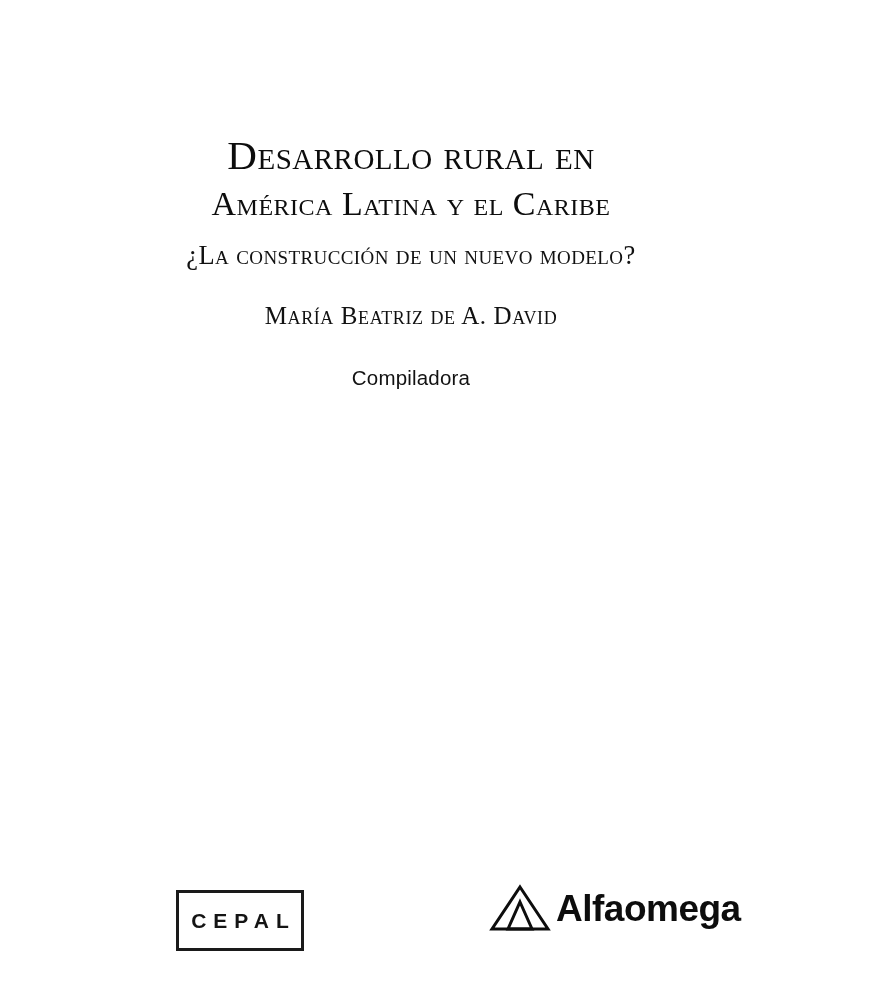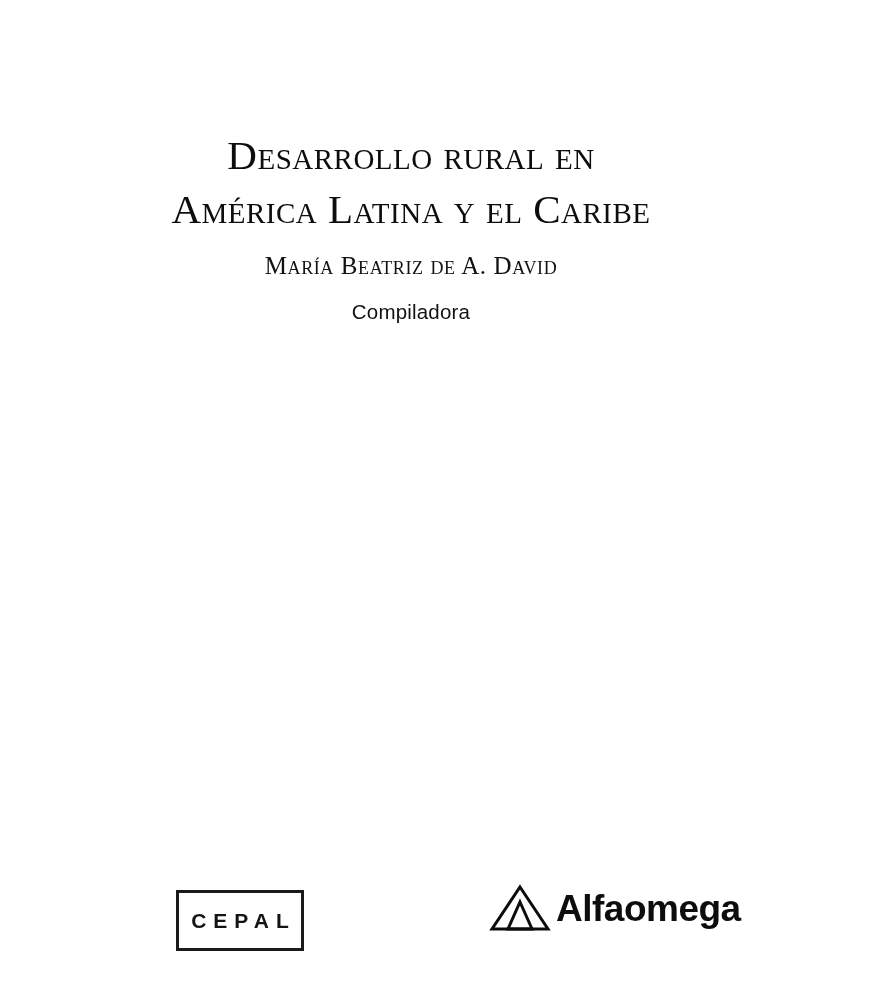--- a/index.html
+++ b/index.html
@@ -32,41 +32,41 @@
     font-family: "Liberation Serif", serif;
     font-size: 41px;
     line-height: 1.32;
     letter-spacing: 0.5px;
     font-variant: small-caps;
     font-weight: 400;
     color: #0d0d0d;
     white-space: nowrap;
   }
   .title-line-2 {
-    font-size: 41px;
+    font-size: 34px;
   }
   .subtitle {
     margin-top: 12px;
     font-size: 26.5px;
     font-variant: small-caps;
     letter-spacing: 0.4px;
     line-height: 1.25;
     color: #111111;
     white-space: nowrap;
   }
   .author {
-    margin-top: 16px;
+    margin-top: 30px;
     font-size: 25px;
     font-variant: small-caps;
     letter-spacing: 0.6px;
     color: #111111;
     white-space: nowrap;
   }
   .role {
-    margin-top: 20px;
+    margin-top: 36px;
     font-family: "Liberation Sans", sans-serif;
     font-size: 20.5px;
     letter-spacing: 0.2px;
     color: #121212;
   }
 
   .logos {
     position: absolute;
     bottom: 46px;
     left: 0;
@@ -118,20 +118,21 @@
   }
 </style>
 </head>
 <body>
 
 <div class="page">
 
   <div class="title-block">
     <div class="title-line title-line-1">Desarrollo rural en</div>
     <div class="title-line title-line-2">América Latina y el Caribe</div>
+    <div class="subtitle">¿La construcción de un nuevo modelo?</div>
     <div class="author">María Beatriz de A. David</div>
     <div class="role">Compiladora</div>
   </div>
 
   <div class="logos">
 
     <div class="logo-cepal">
       <span class="cepal-text">CEPAL</span>
     </div>
 

